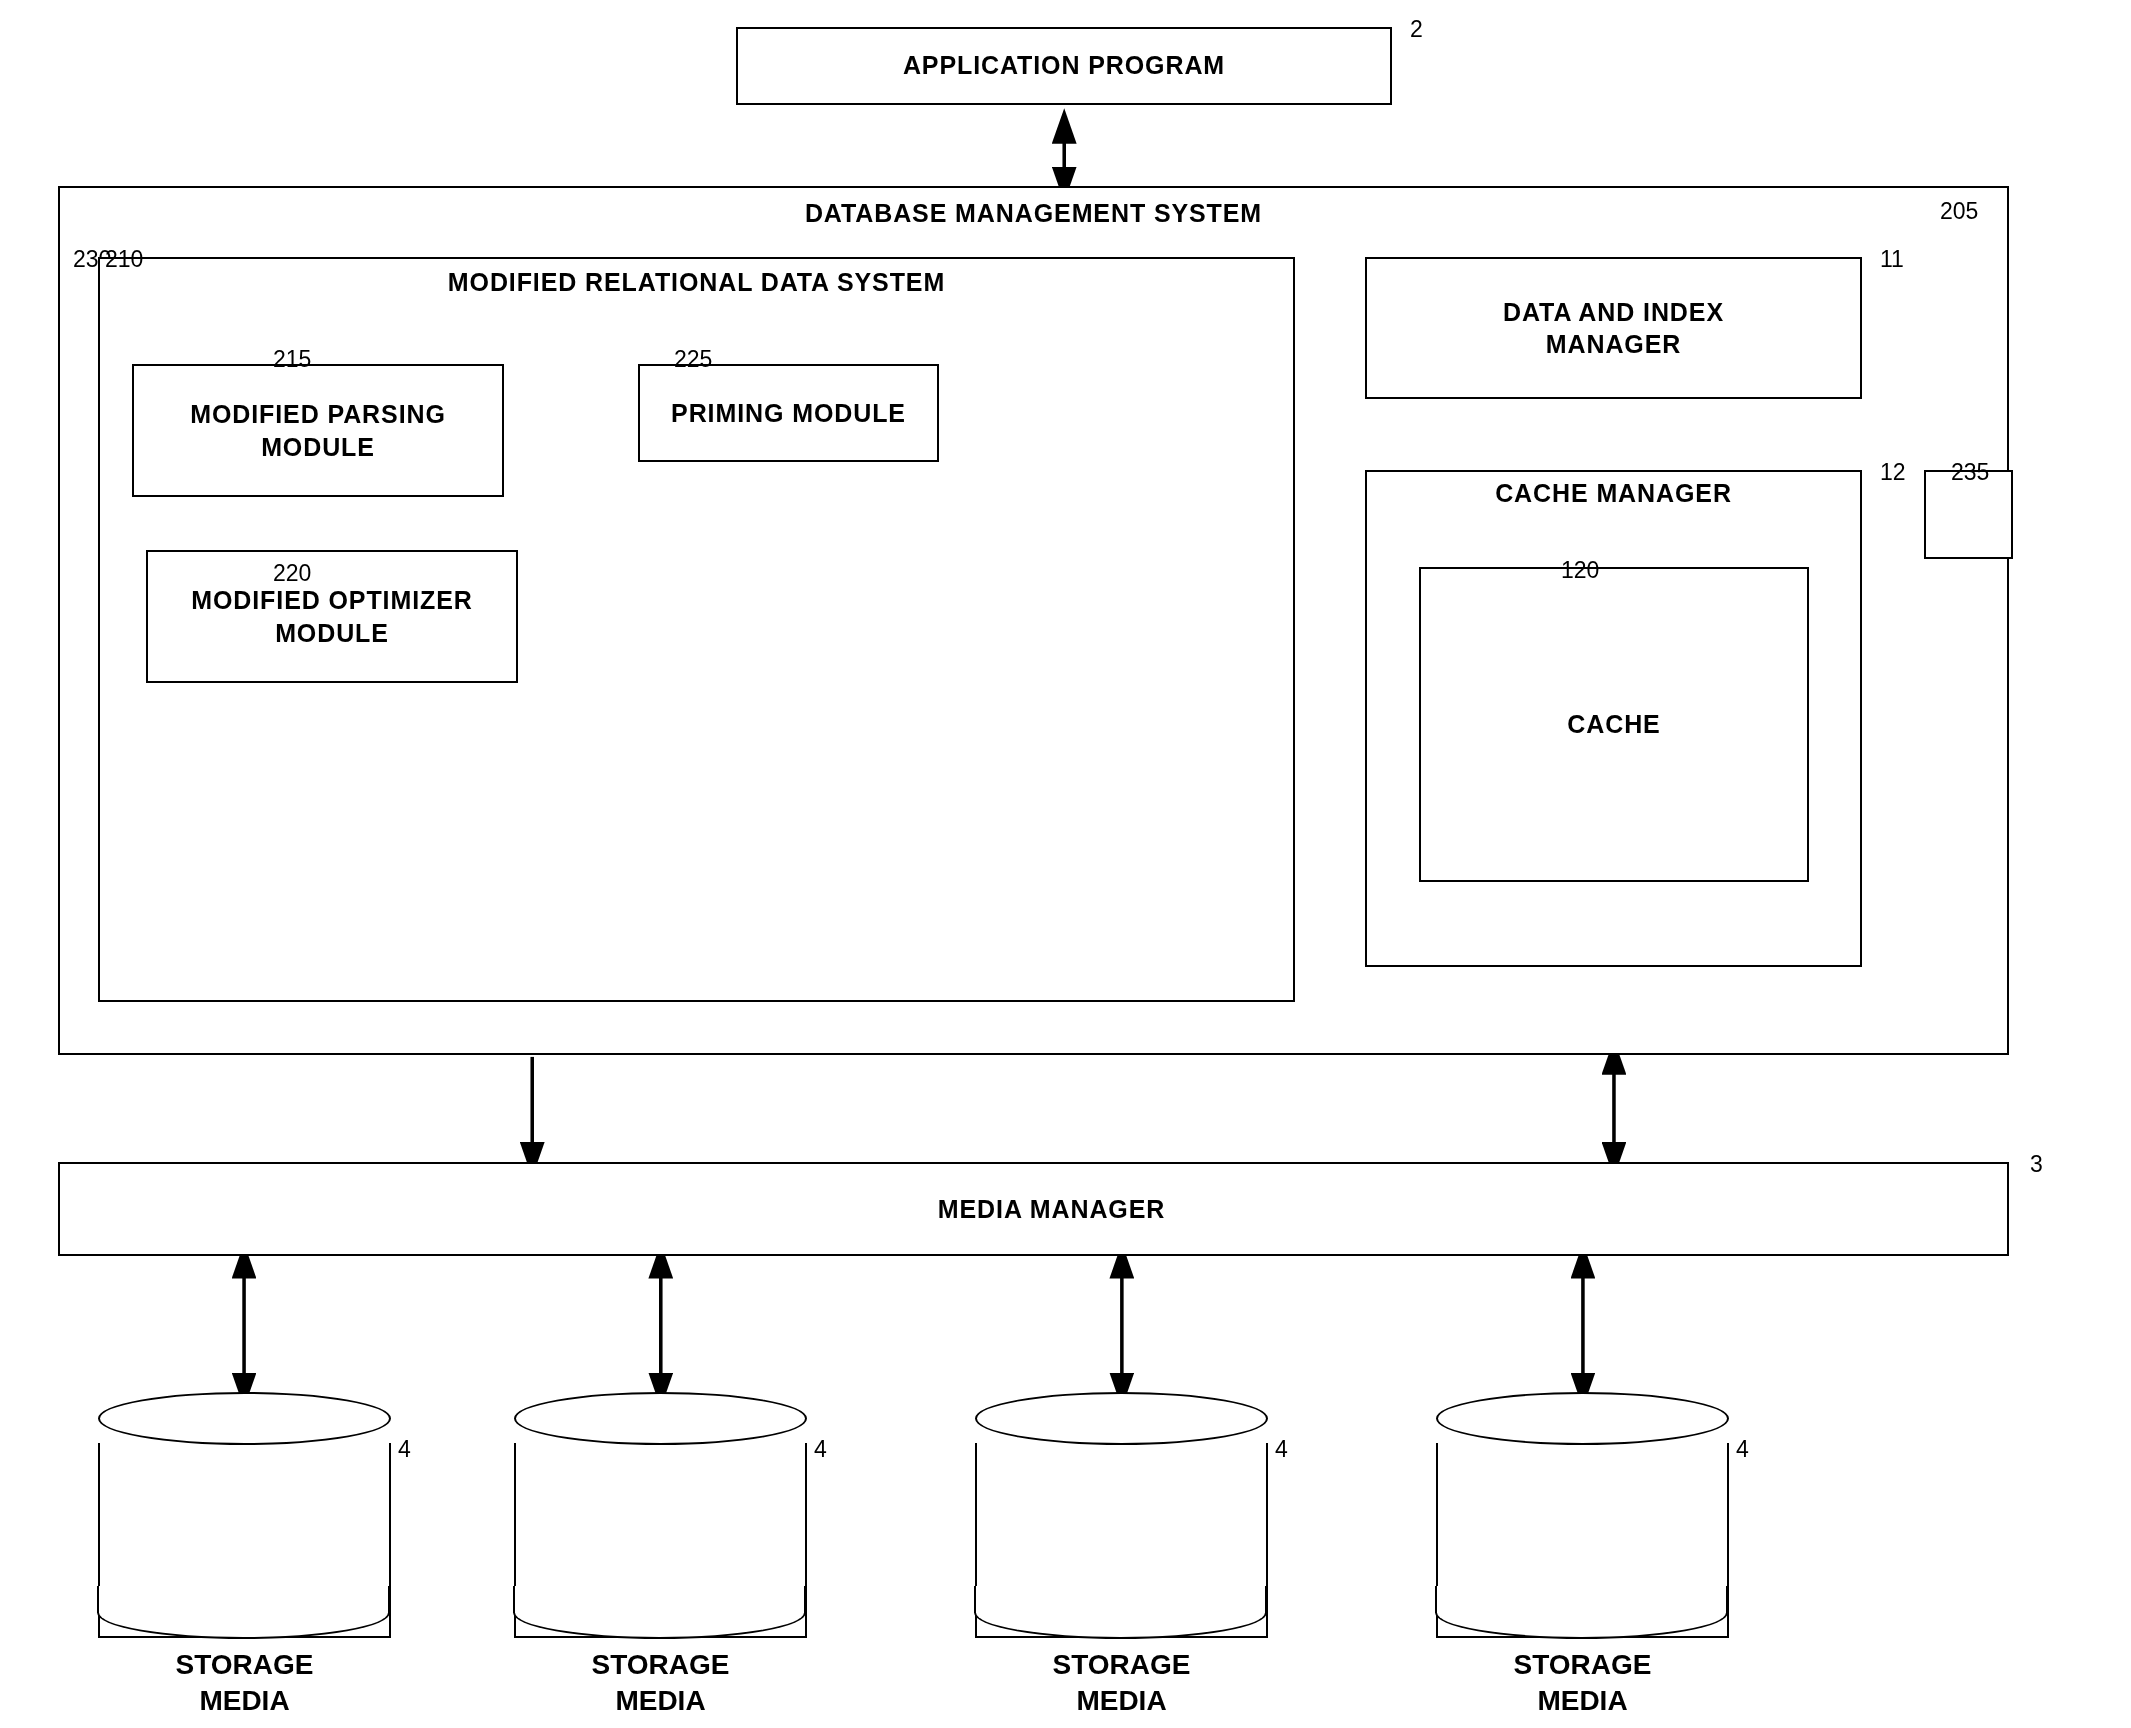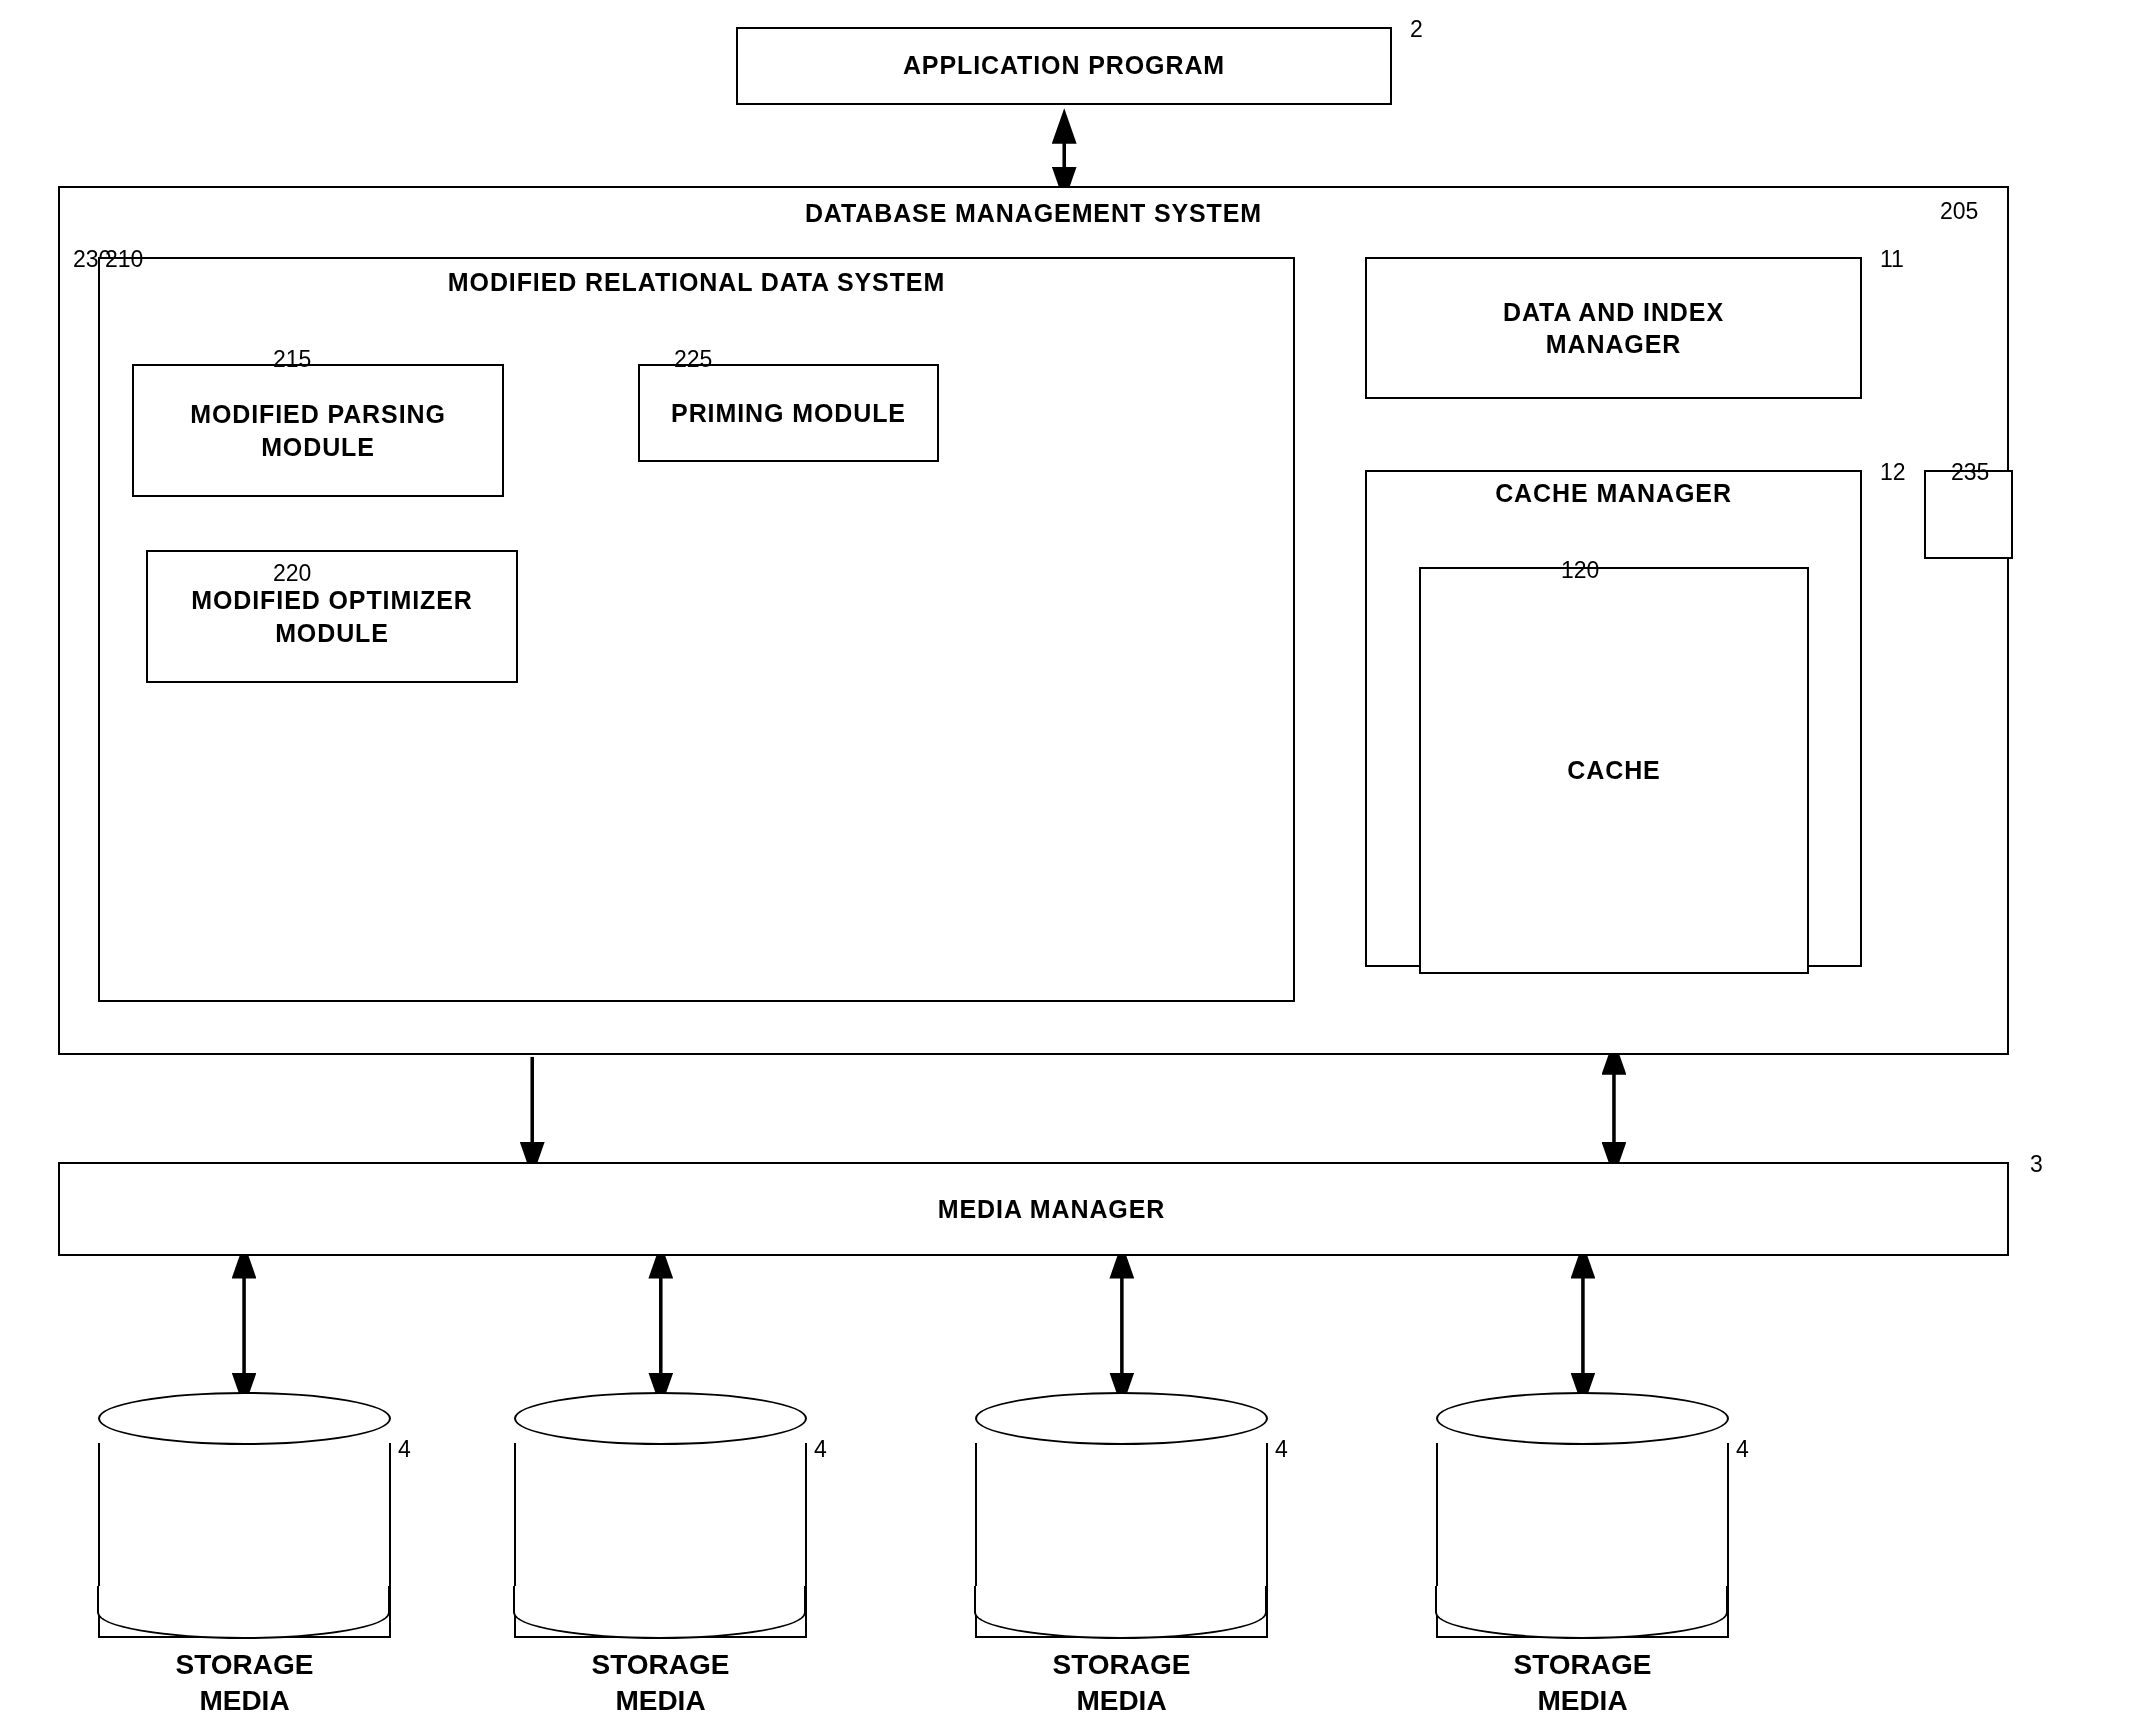--- a/index.html
+++ b/index.html
@@ -131,21 +131,21 @@
       text-align: center;
       font-size: 25px;
       font-weight: bold;
     }
 
     
     #cache-box {
       top: 567px;
       left: 1419px;
       width: 390px;
-      height: 407px;
+      height: 315px;
     }
 
     
     #small-box-235 {
       top: 470px;
       left: 1924px;
       width: 89px;
       height: 89px;
     }
 

